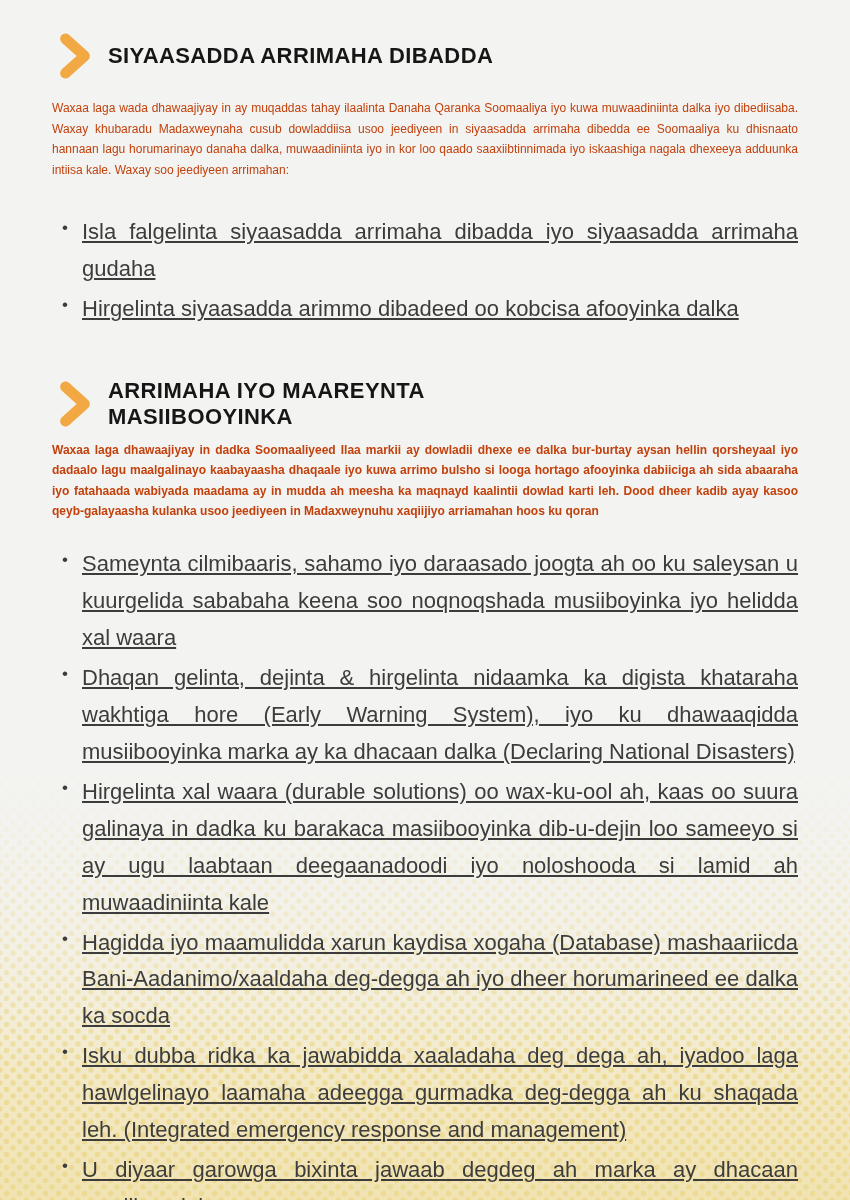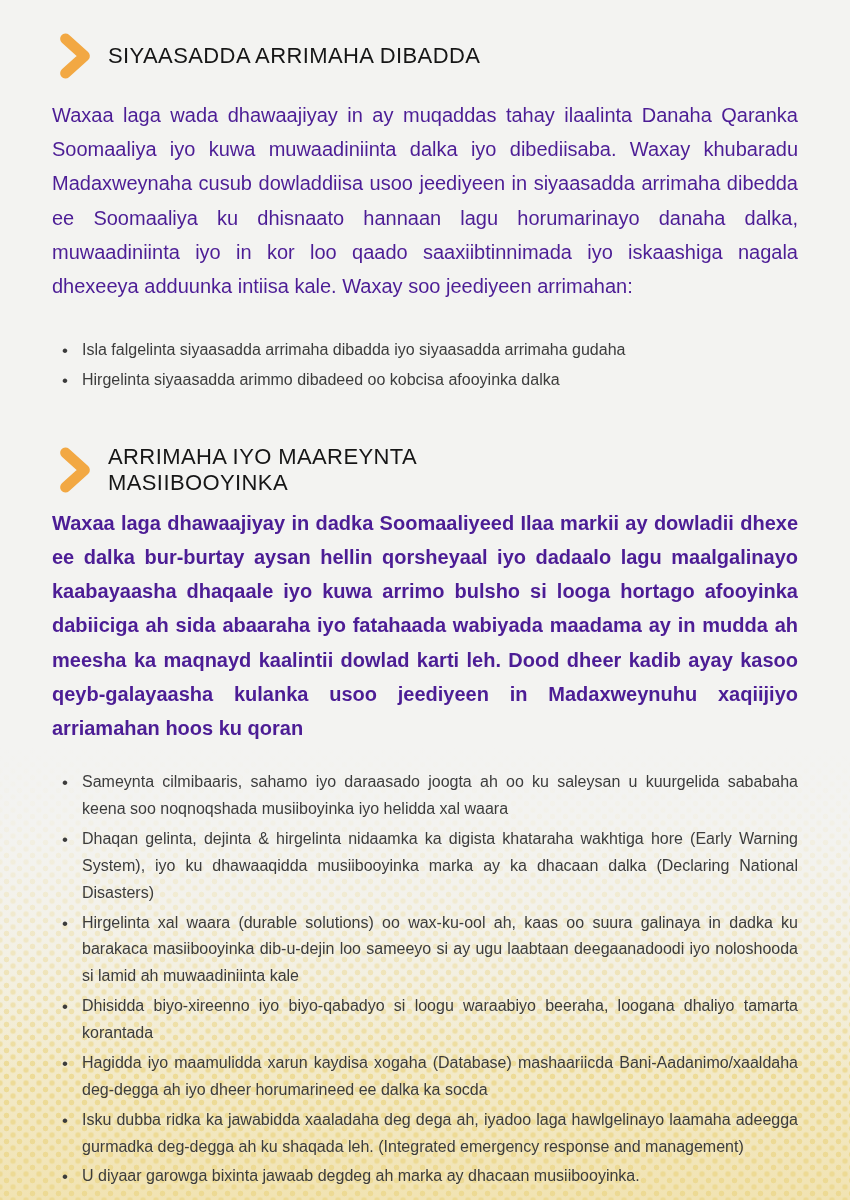--- a/index.html
+++ b/index.html
@@ -47,51 +47,52 @@
   }
 
   .chevron {
     flex: 0 0 auto;
     width: 46px;
     height: 52px;
   }
 
   h1.section-title {
     font-size: 22px;
-    font-weight: normal;
+    font-weight: bold;
     letter-spacing: 0.4px;
     color: #161616;
     line-height: 1.18;
   }
 
   .title-narrow {
     max-width: 390px;   
   }
 
   p.intro {
     margin-top: 16px;
-    font-size: 20px;
+    font-size: 12px;
     line-height: 1.71;
     text-align: justify;
-    color: #4c1d95;
+    color: #c2410c;
   }
 
   ul.points {
     margin-top: 34px;
     list-style: none;
   }
 
   ul.points li {
     position: relative;
     padding-left: 30px;
-    font-size: 16px;
+    font-size: 22px;
     line-height: 1.68;
     text-align: justify;
     color: #3c3c3c;
     margin-bottom: 3px;
+    text-decoration: underline;
   }
 
   ul.points li::before {
     content: "•";
     position: absolute;
     left: 10px;
     top: 0;
     font-size: 17px;
     color: #3c3c3c;
   }
@@ -133,20 +134,19 @@
       </svg>
       <h1 class="section-title title-narrow">ARRIMAHA IYO MAAREYNTA MASIIBOOYINKA</h1>
     </div>
 
     <p class="intro">Waxaa laga dhawaajiyay in dadka Soomaaliyeed Ilaa markii ay dowladii dhexe ee dalka bur-burtay aysan hellin qorsheyaal iyo dadaalo lagu maalgalinayo kaabayaasha dhaqaale iyo kuwa arrimo bulsho si looga hortago afooyinka dabiiciga ah sida abaaraha iyo fatahaada wabiyada maadama ay in mudda ah meesha ka maqnayd kaalintii dowlad karti leh. Dood dheer kadib ayay kasoo qeyb-galayaasha kulanka usoo jeediyeen in Madaxweynuhu xaqiijiyo arriamahan hoos ku qoran</p>
 
     <ul class="points">
       <li>Sameynta cilmibaaris, sahamo iyo daraasado joogta ah oo ku saleysan u kuurgelida sababaha keena soo noqnoqshada musiiboyinka iyo helidda xal waara</li>
       <li>Dhaqan gelinta, dejinta &amp; hirgelinta nidaamka ka digista khataraha wakhtiga hore (Early Warning System), iyo ku dhawaaqidda musiibooyinka marka ay ka dhacaan dalka (Declaring National Disasters)</li>
       <li>Hirgelinta xal waara (durable solutions) oo wax-ku-ool ah, kaas oo suura galinaya in dadka ku barakaca masiibooyinka dib-u-dejin loo sameeyo si ay ugu laabtaan deegaanadoodi iyo noloshooda si lamid ah muwaadiniinta kale</li>
-      <li>Dhisidda biyo-xireenno iyo biyo-qabadyo si loogu waraabiyo beeraha, loogana dhaliyo tamarta korantada</li>
       <li>Hagidda iyo maamulidda xarun kaydisa xogaha (Database) mashaariicda Bani-Aadanimo/xaaldaha deg-degga ah iyo dheer horumarineed ee dalka ka socda</li>
       <li>Isku dubba ridka ka jawabidda xaaladaha deg dega ah, iyadoo laga hawlgelinayo laamaha adeegga gurmadka deg-degga ah ku shaqada leh. (Integrated emergency response and management)</li>
       <li>U diyaar garowga bixinta jawaab degdeg ah marka ay dhacaan musiibooyinka.</li>
     </ul>
   </section>
 
 </div>
 
 </body></html>

